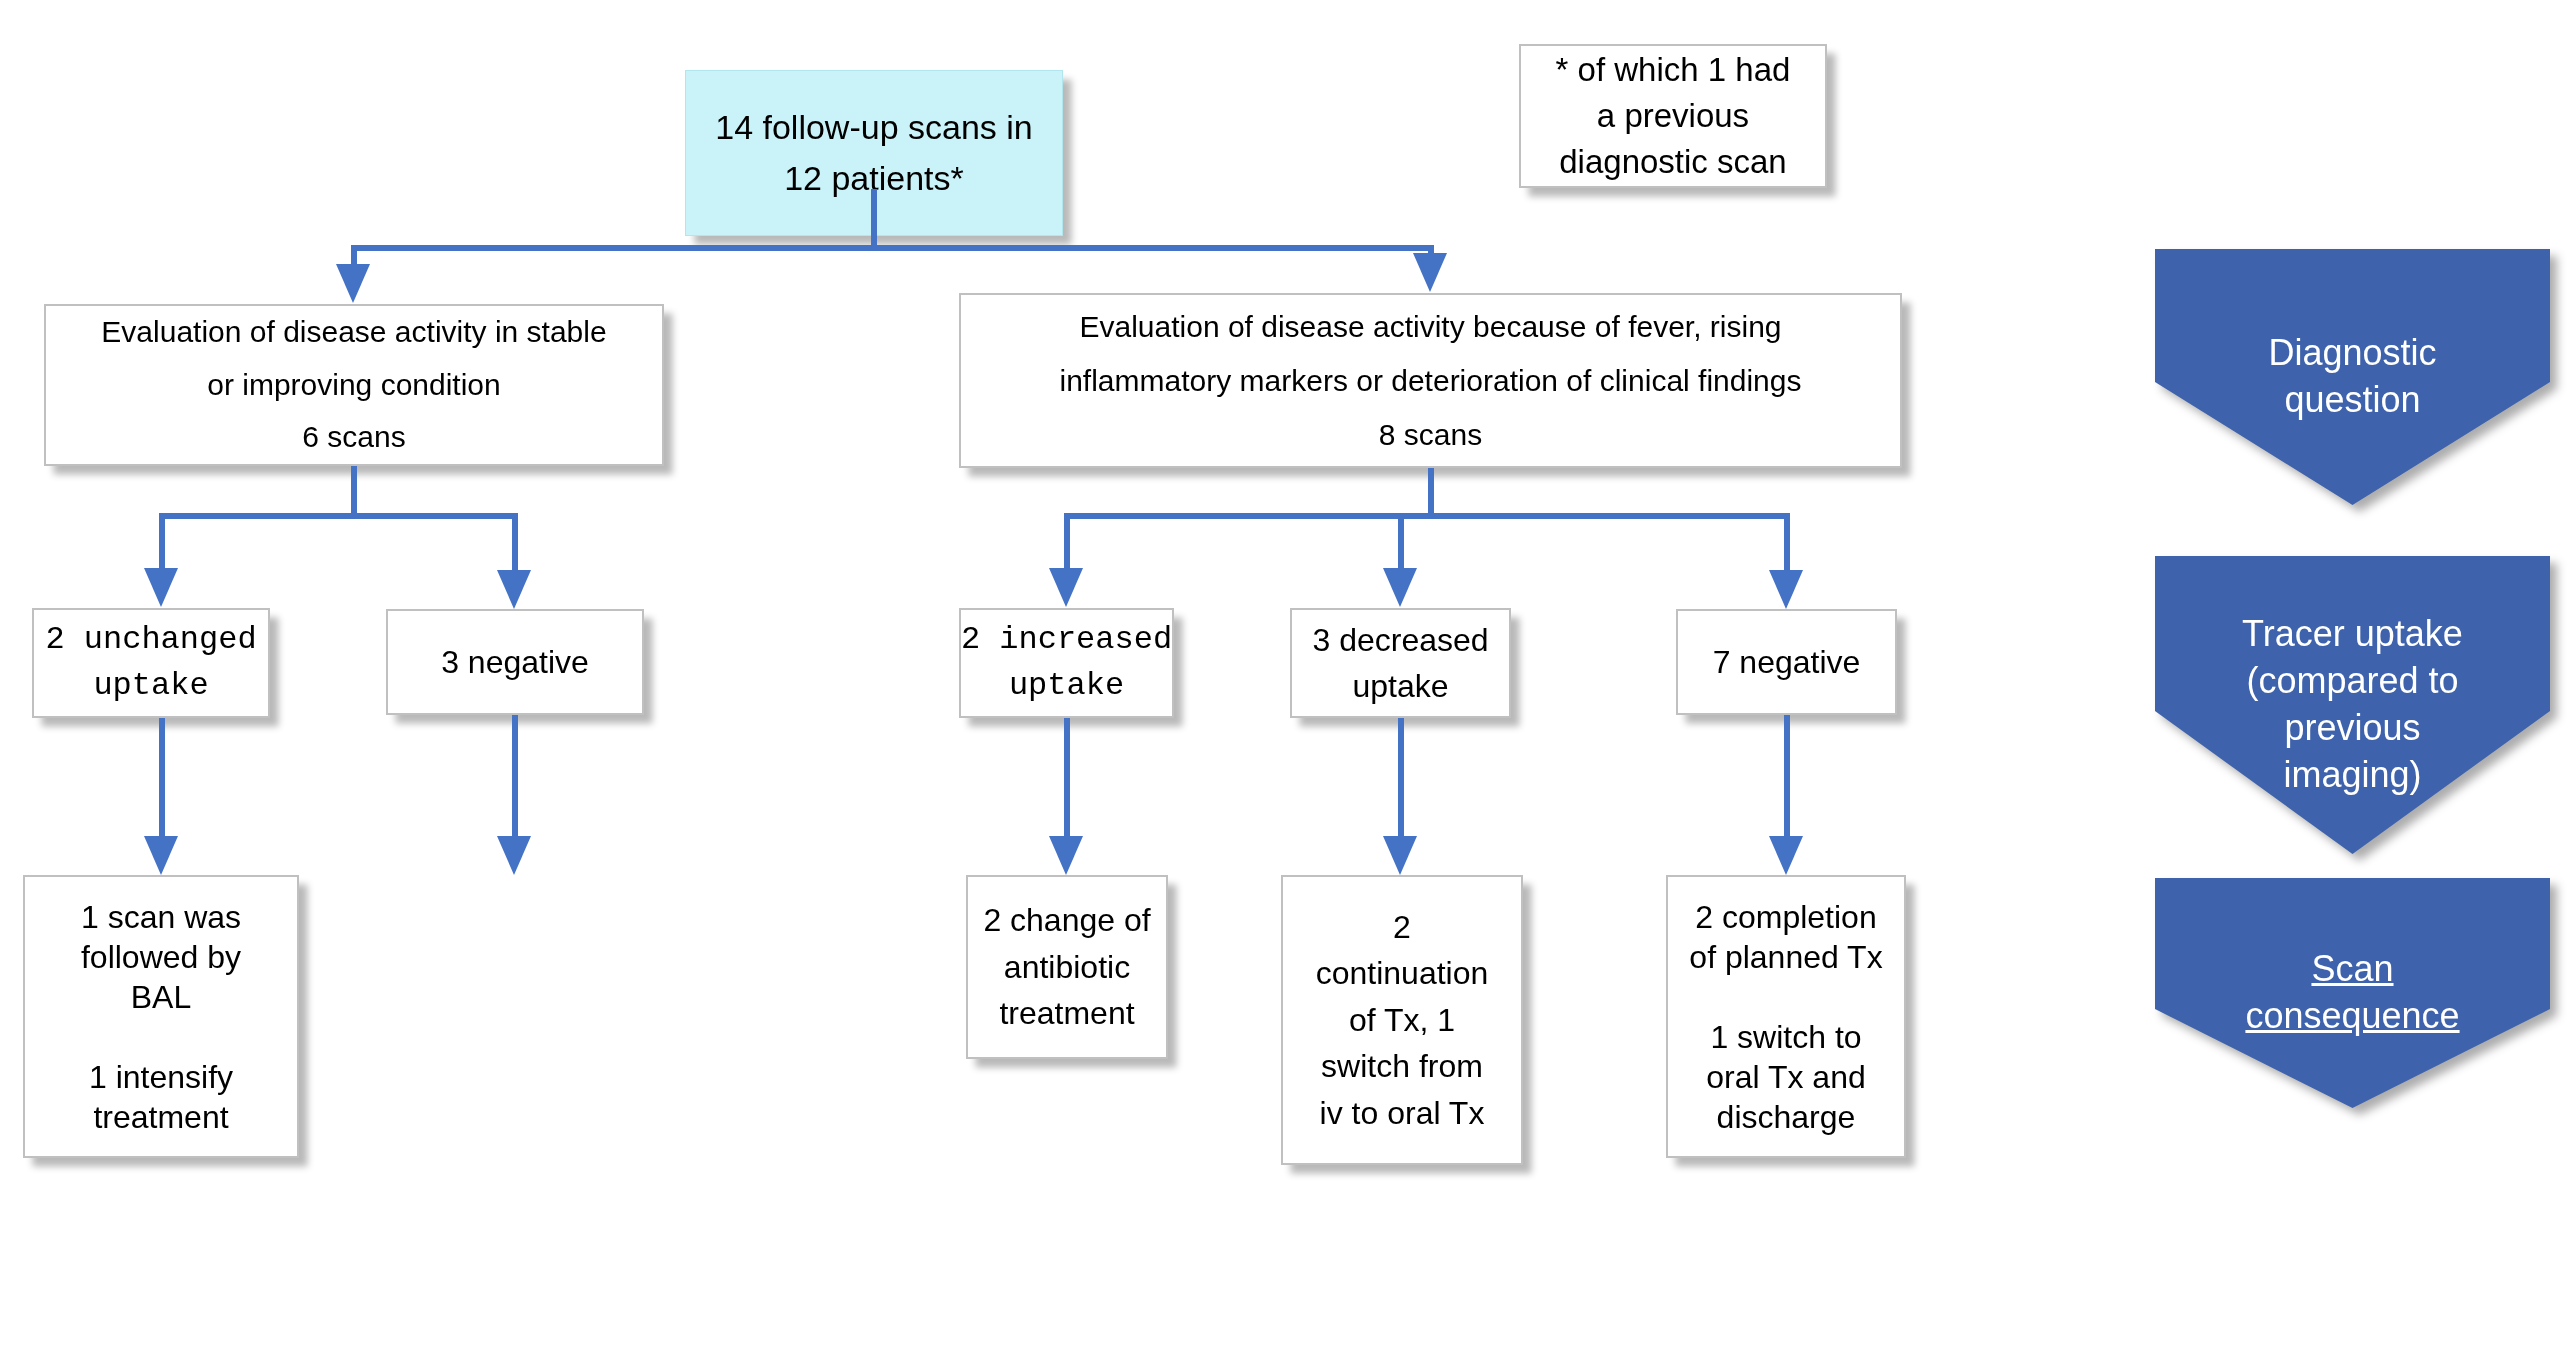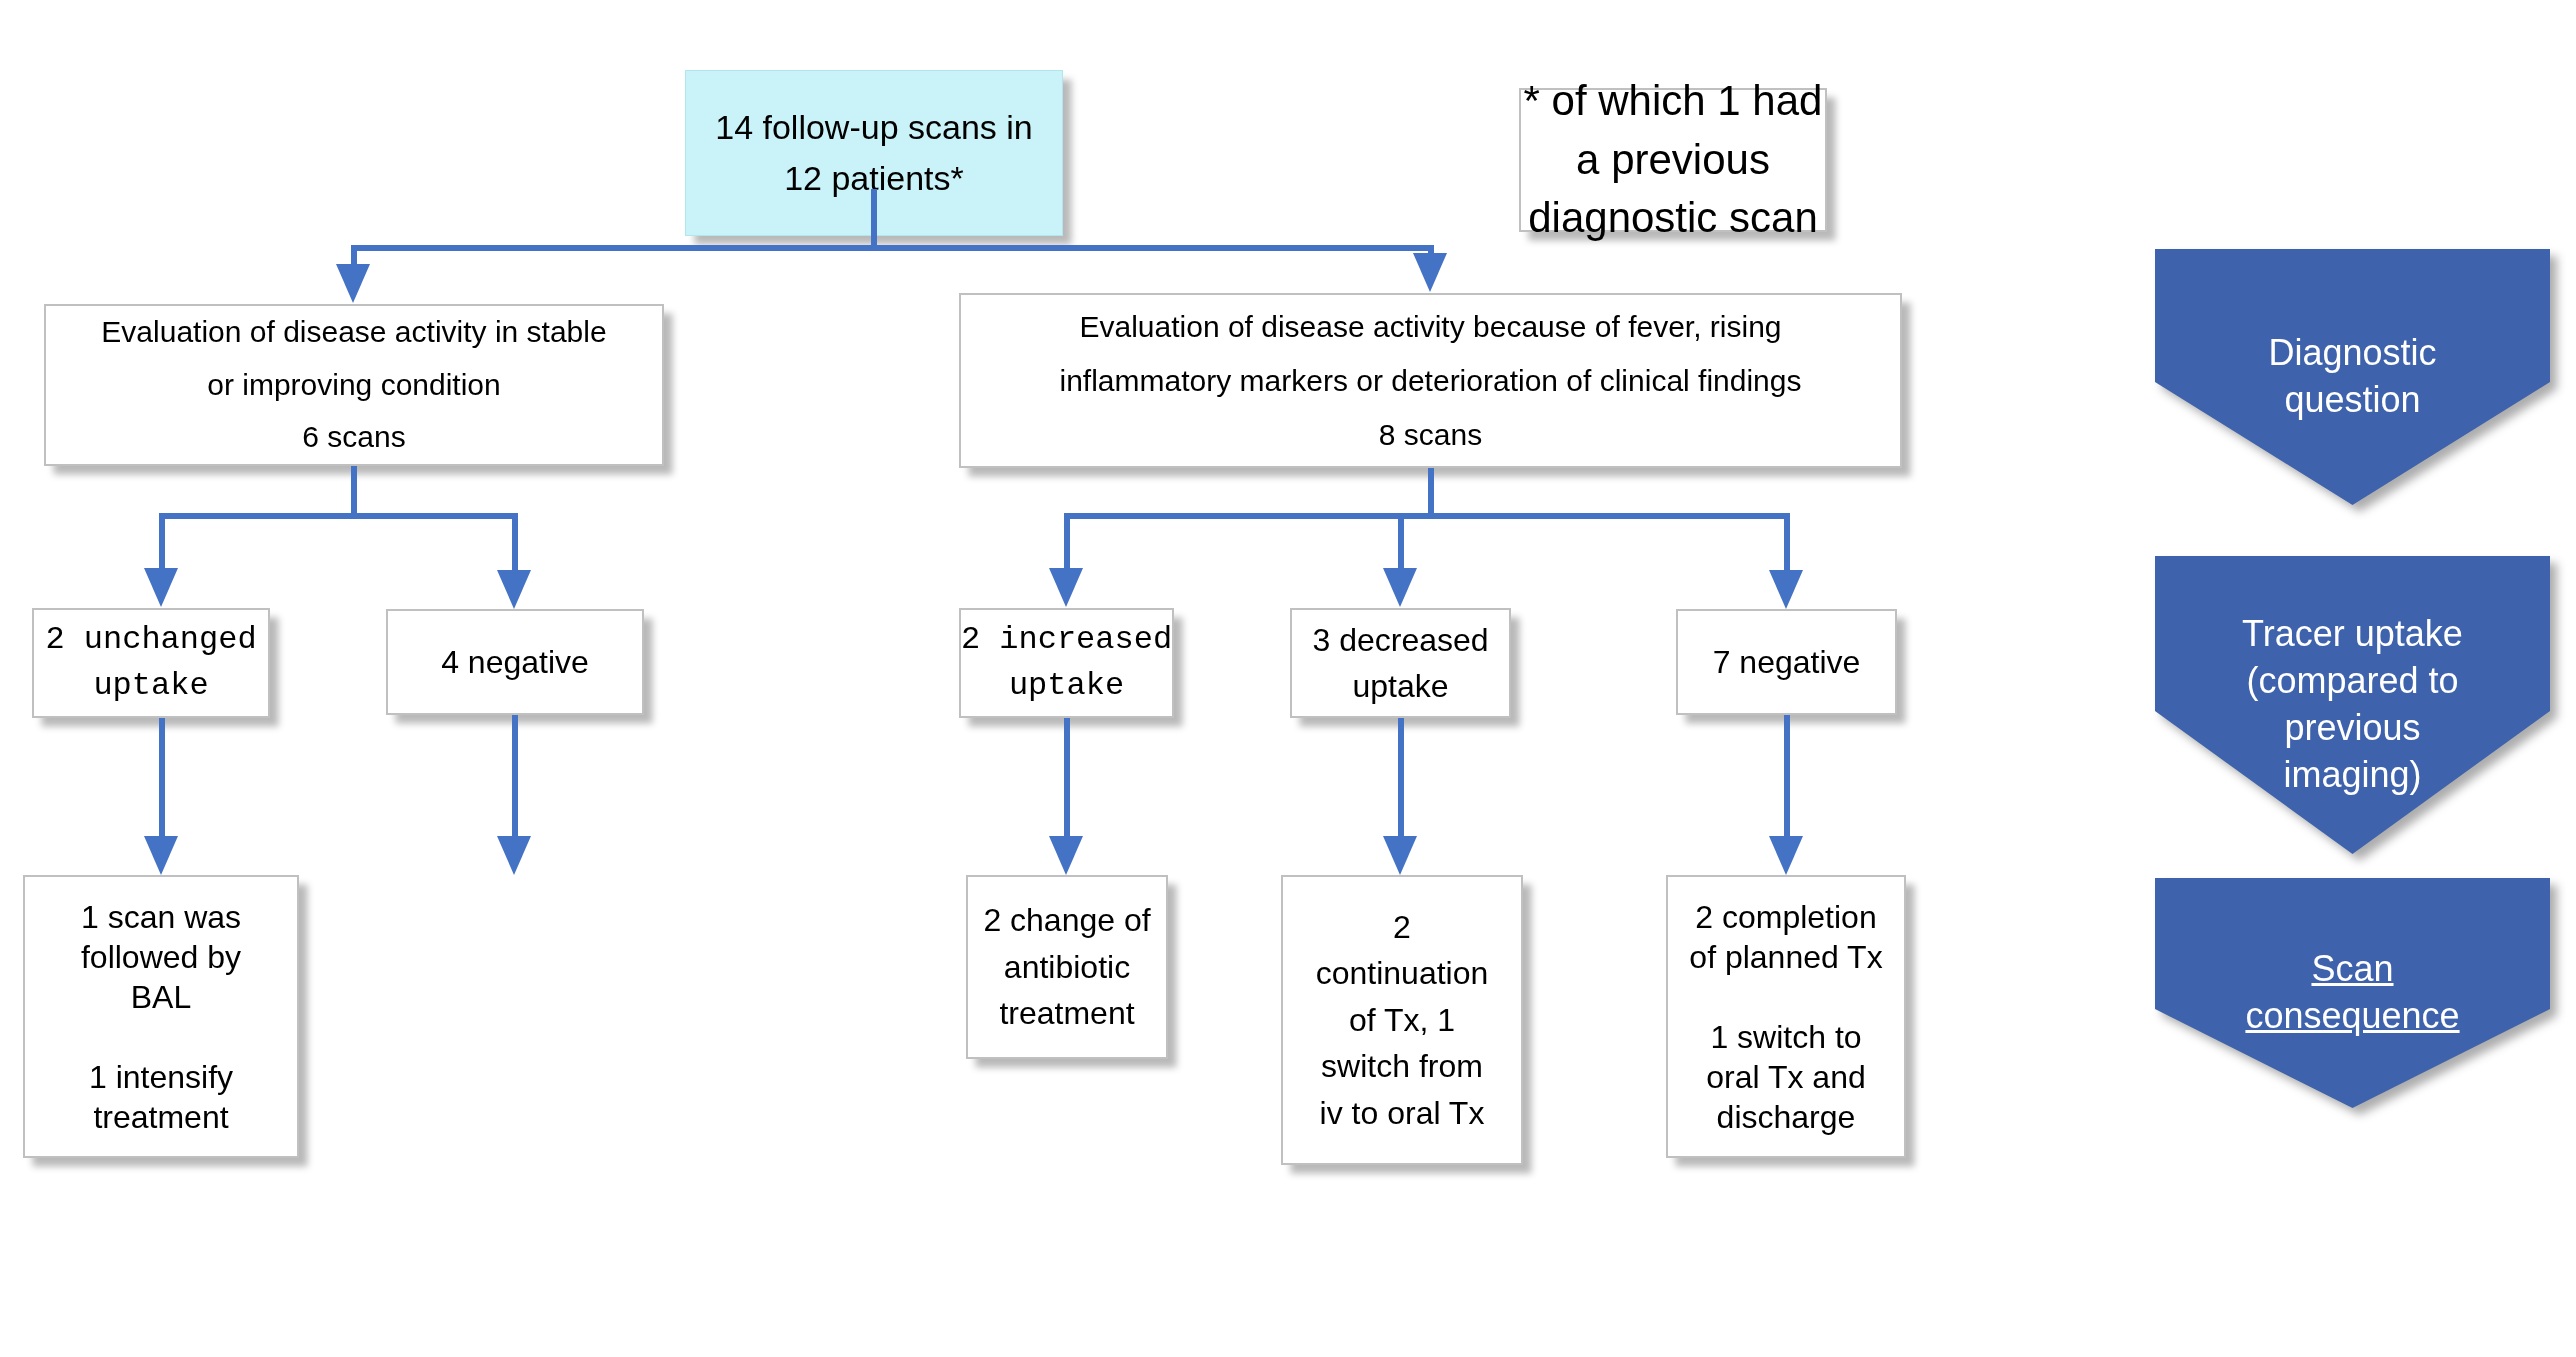--- a/index.html
+++ b/index.html
@@ -54,27 +54,27 @@
     border-right: 17.4px solid transparent;
     border-top: 39px solid var(--connector, #4472c4);
   }
 </style>
 </head>
 <body>
 
 <div id="canvas">
 
   <div class="box rootbox" style="left:685px;top:23px;width:378px;height:166px;font-size:34px;line-height:1.5;margin-top:47px;">14 follow-up scans in<br>12 patients*</div>
-  <div class="box" style="left:1519px;top:44px;width:308px;height:144px;font-size:42px;line-height:1.4;margin-top:44px;">* of which 1 had<br>a previous<br>diagnostic scan</div>
+  <div class="box" style="left:1519px;top:44px;width:308px;height:144px;font-size:33px;line-height:1.4;">* of which 1 had<br>a previous<br>diagnostic scan</div>
 
   <div class="box" style="left:44px;top:304px;width:620px;height:162px;font-size:30px;line-height:1.75;">Evaluation of disease activity in stable<br>or improving condition<br>6 scans</div>
   <div class="box" style="left:959px;top:293px;width:943px;height:175px;font-size:30px;line-height:1.8;">Evaluation of disease activity because of fever, rising<br>inflammatory markers or deterioration of clinical findings<br>8 scans</div>
 
   <div class="box" style="left:32px;top:608px;width:238px;height:110px;line-height:1.45;font-family:Liberation Mono, monospace;">2 unchanged<br>uptake</div>
-  <div class="box" style="left:386px;top:609px;width:258px;height:106px;line-height:1.45;">4 negative</div>
+  <div class="box" style="left:386px;top:609px;width:258px;height:106px;line-height:1.45;">3 negative</div>
   <div class="box" style="left:959px;top:608px;width:215px;height:110px;line-height:1.45;font-family:Liberation Mono, monospace;">2 increased<br>uptake</div>
   <div class="box" style="left:1290px;top:608px;width:221px;height:110px;line-height:1.45;">3 decreased<br>uptake</div>
   <div class="box" style="left:1676px;top:609px;width:221px;height:106px;line-height:1.45;">7 negative</div>
 
   <div class="box" style="left:23px;top:875px;width:276px;height:283px;line-height:1.25;">1 scan was<br>followed by<br>BAL<br><br>1 intensify<br>treatment</div>
   <div class="box" style="left:966px;top:875px;width:202px;height:184px;line-height:1.45;">2 change of<br>antibiotic<br>treatment</div>
   <div class="box" style="left:1281px;top:875px;width:242px;height:290px;line-height:1.45;">2<br>continuation<br>of Tx, 1<br>switch from<br>iv to oral Tx</div>
   <div class="box" style="left:1666px;top:875px;width:240px;height:283px;line-height:1.25;">2 completion<br>of planned Tx<br><br>1 switch to<br>oral Tx and<br>discharge</div>
 
   <div class="chev-wrap" style="left:2155px;top:249px;">

